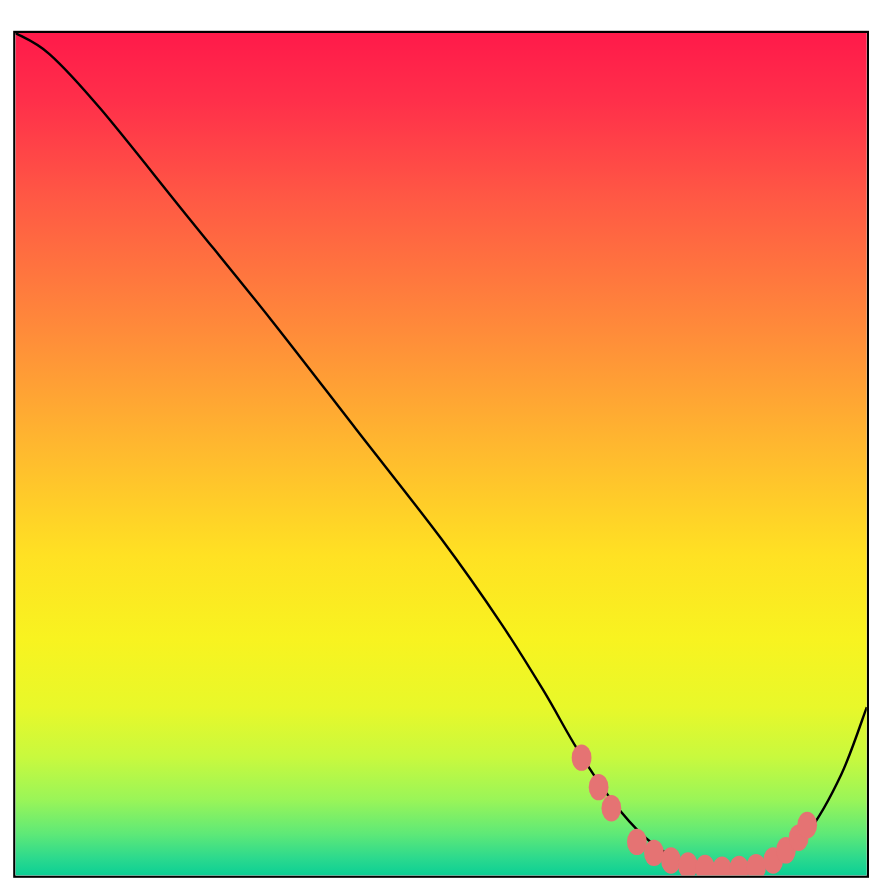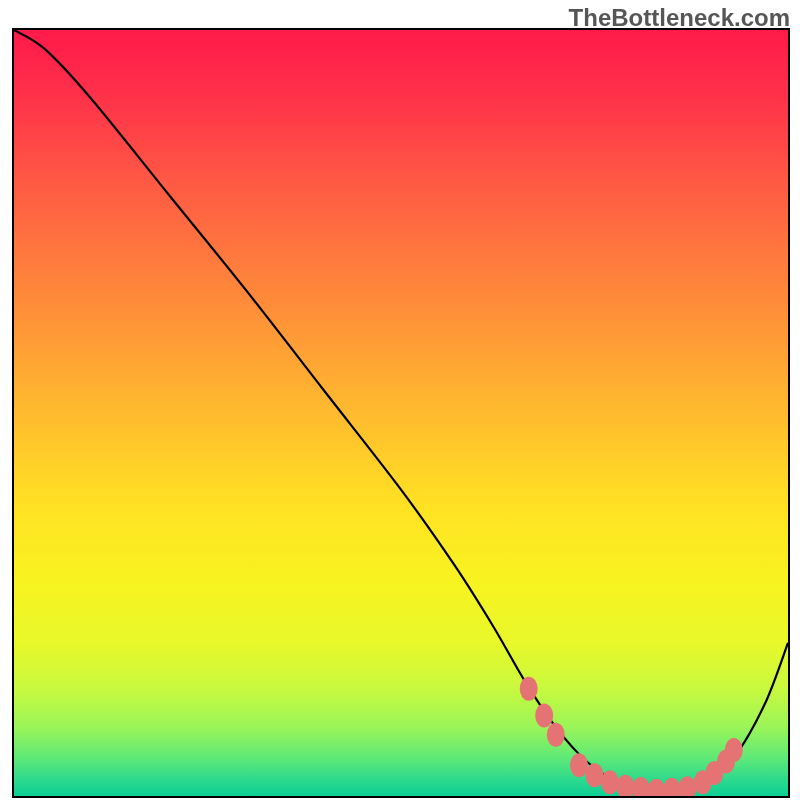--- a/index.html
+++ b/index.html
@@ -38,21 +38,20 @@
   .markers-layer {
     position: absolute;
     inset: 0;
   }
 </style>
 </head>
 <body>
 
 <div class="chart-container">
 
-  <div class="watermark">TheBottleneck.com</div>
 
   <div class="plot-area">
     <svg class="gradient-bg" width="774" height="766" viewBox="0 0 774 766" preserveAspectRatio="none">
       <defs>
         <linearGradient id="bg-grad" x1="0" y1="0" x2="0" y2="1">
             <stop offset="0%" stop-color="#ff1a4a"></stop>
             <stop offset="8%" stop-color="#ff2f4a"></stop>
             <stop offset="20%" stop-color="#ff5a44"></stop>
             <stop offset="35%" stop-color="#ff8a3a"></stop>
             <stop offset="50%" stop-color="#ffbb2e"></stop>

